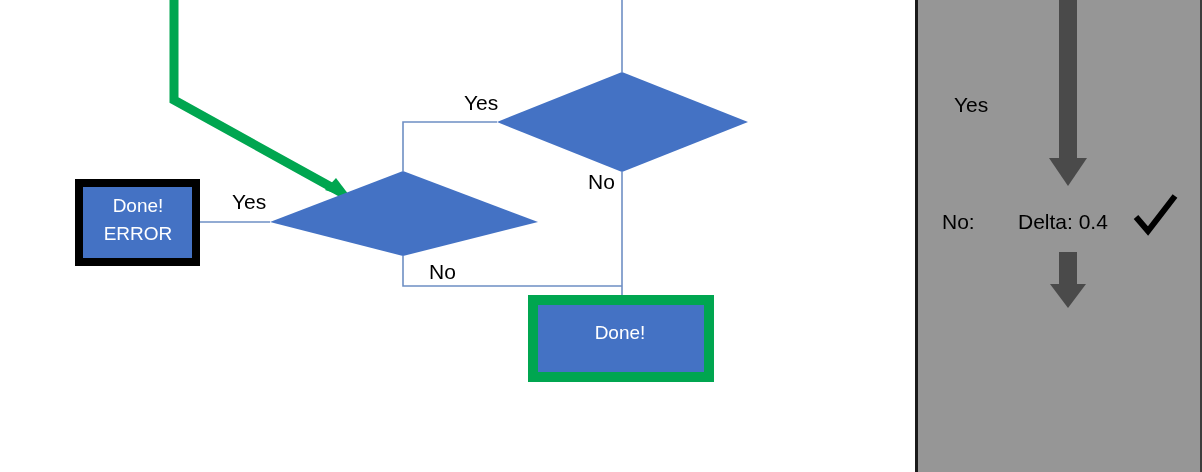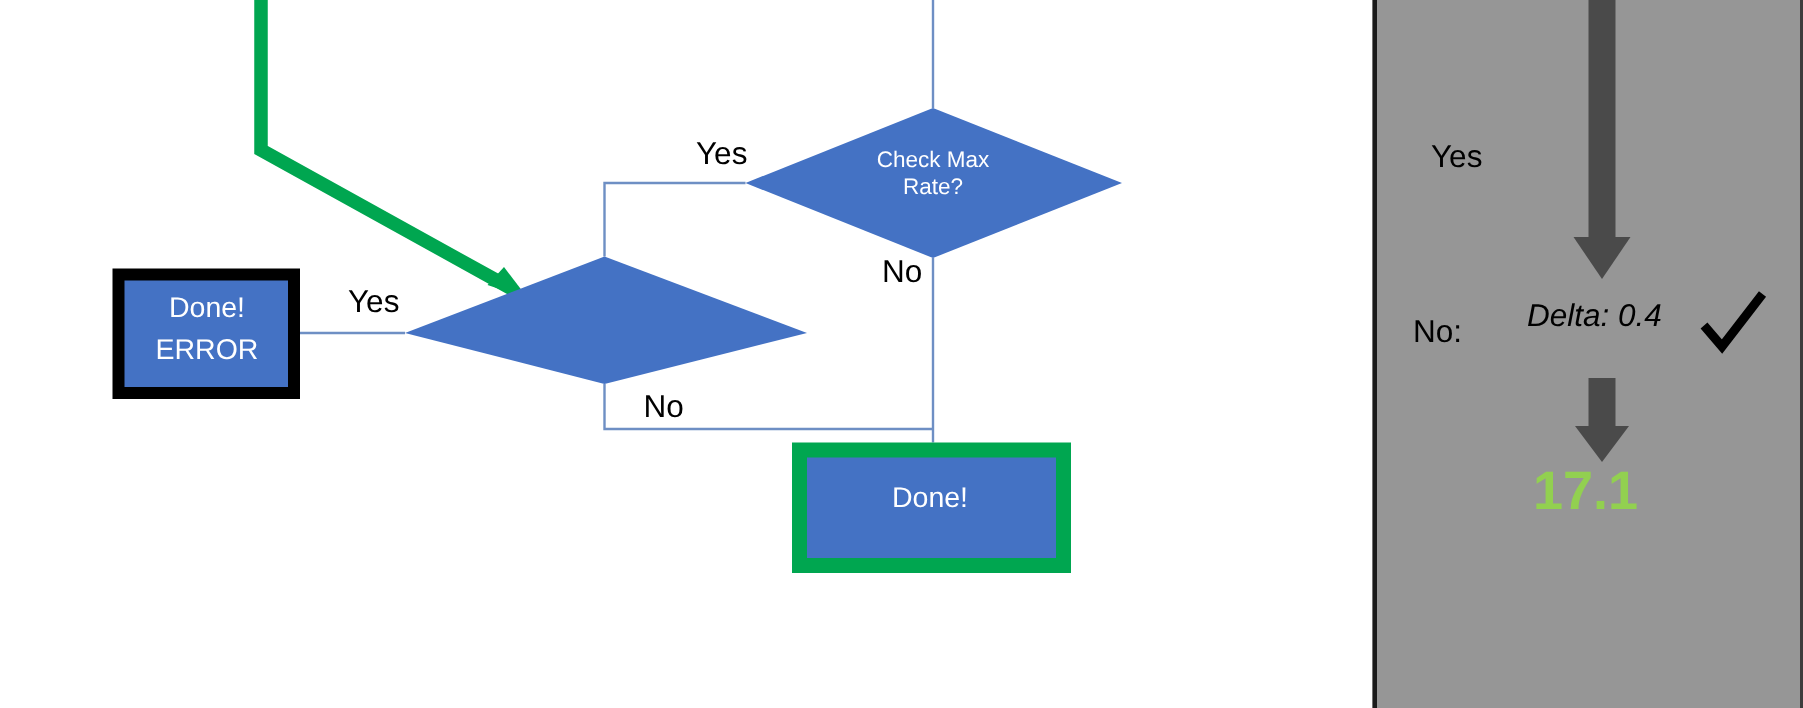--- a/index.html
+++ b/index.html
@@ -97,21 +97,21 @@
   }
   .panel-text {
     position: absolute;
     color: #000000;
     font-size: 21px;
     line-height: 1;
     white-space: nowrap;
   }
   #panel-yes   { left: 36px;  top: 94px; }
   #panel-no    { left: 24px;  top: 211px; }
-  #panel-delta { left: 100px; top: 200px; font-style: italic; }
+  #panel-delta { left: 100px; top: 211px; }
   #panel-value {
     position: absolute;
     left: 104px;
     top: 309px;
     font-size: 36px;
     font-weight: bold;
     color: #92D050;
     line-height: 1;
     white-space: nowrap;
   }
@@ -156,22 +156,20 @@
       <rect x="75" y="179" width="125" height="87" fill="#000000"></rect>
       <rect x="83" y="187" width="109" height="71" fill="#4472C4"></rect>
     </g>
 
     <g>
       <rect x="528" y="295" width="186" height="87" fill="#00A650"></rect>
       <rect x="538" y="305" width="166" height="67" fill="#4472C4"></rect>
     </g>
   </svg>
 
-  <div class="shape-label" id="label-check-max">Check Max
-Rate?</div>
 
 
   <div class="shape-label" id="label-done-error">Done!
 ERROR</div>
 
   <div class="shape-label" id="label-done">Done!</div>
 
   <div class="edge-label" id="edge-yes-top">Yes</div>
 
   <div class="edge-label" id="edge-no-top">No</div>
@@ -198,16 +196,15 @@
     <div class="panel-text" id="panel-yes">Yes</div>
 
     <div class="panel-text" id="panel-no">No:</div>
 
     <div class="panel-text" id="panel-delta">Delta: 0.4</div>
 
     <svg id="panel-check" viewBox="0 0 50 50" xmlns="http://www.w3.org/2000/svg">
       <path d="M 6 27 L 18 41 L 45 6" stroke="#000000" stroke-width="6" fill="none" stroke-linecap="butt" stroke-linejoin="miter"></path>
     </svg>
 
-    <div id="panel-value">17.1</div>
   </div>
 
 </div>
 
 </body></html>

